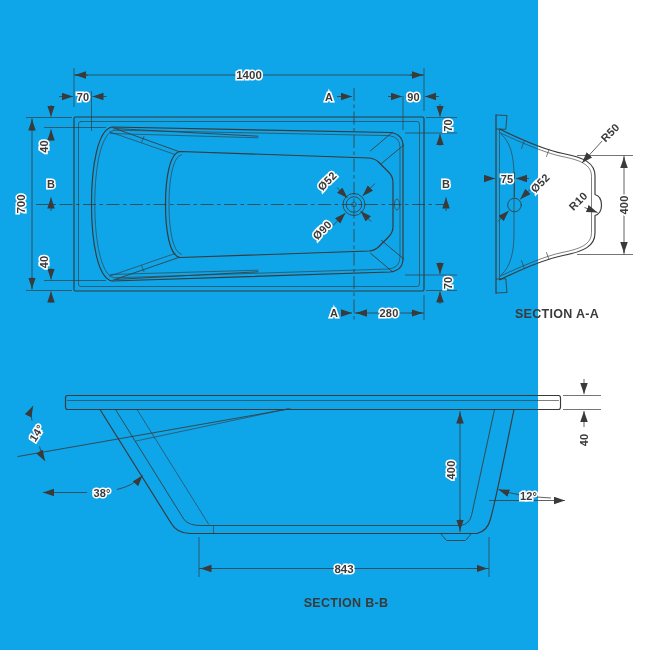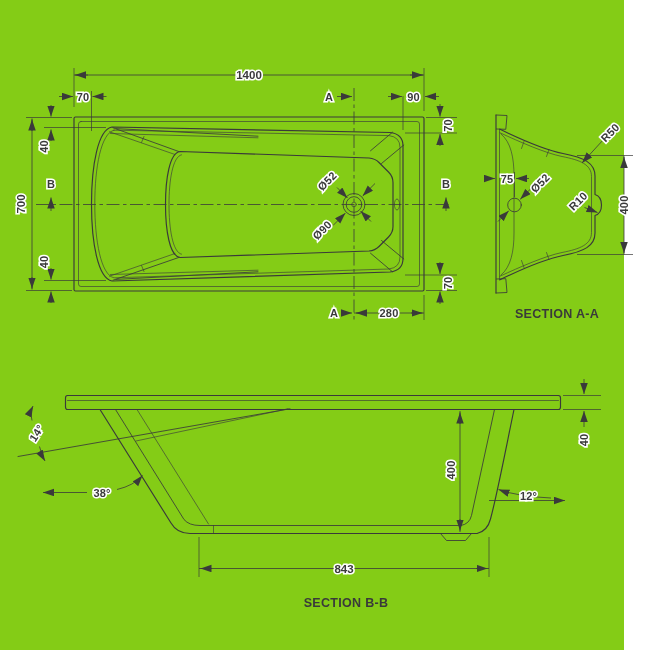--- a/index.html
+++ b/index.html
@@ -1,17 +1,17 @@
 <!DOCTYPE html>
 <html><head>
 <meta charset="utf-8">
 <style>
   html,body{margin:0;padding:0;}
   body{width:650px;height:650px;background:#fff;overflow:hidden;}
-  .stage{width:624px;height:650px;position:relative;background:#84cc16;}
+  .stage{width:538px;height:650px;position:relative;background:#0ea5e9;}
   svg{display:block;}
   
   .s1{fill:none;stroke:currentColor;stroke-width:1.15;stroke-linecap:round;stroke-linejoin:round;}
   .s0{fill:none;stroke:currentColor;stroke-width:0.65;stroke-linecap:round;stroke-linejoin:round;}
   .s08{fill:none;stroke:currentColor;stroke-width:0.85;stroke-linecap:round;stroke-linejoin:round;}
   .dim{fill:none;stroke:currentColor;stroke-width:0.8;stroke-linecap:butt;}
   .ext{fill:none;stroke:currentColor;stroke-width:0.7;stroke-linecap:butt;}
   .chain{fill:none;stroke:currentColor;stroke-width:0.8;stroke-dasharray:13 3.5 3.5 3.5;}
   text.d{font:bold 11px "Liberation Sans",sans-serif;fill:currentColor;stroke:#fff;stroke-width:3.2px;paint-order:stroke;text-anchor:middle;dominant-baseline:central;letter-spacing:0.2px;}
   text.dl{font:bold 11.5px "Liberation Sans",sans-serif;fill:currentColor;stroke:#fff;stroke-width:3.2px;paint-order:stroke;text-anchor:middle;dominant-baseline:central;}

